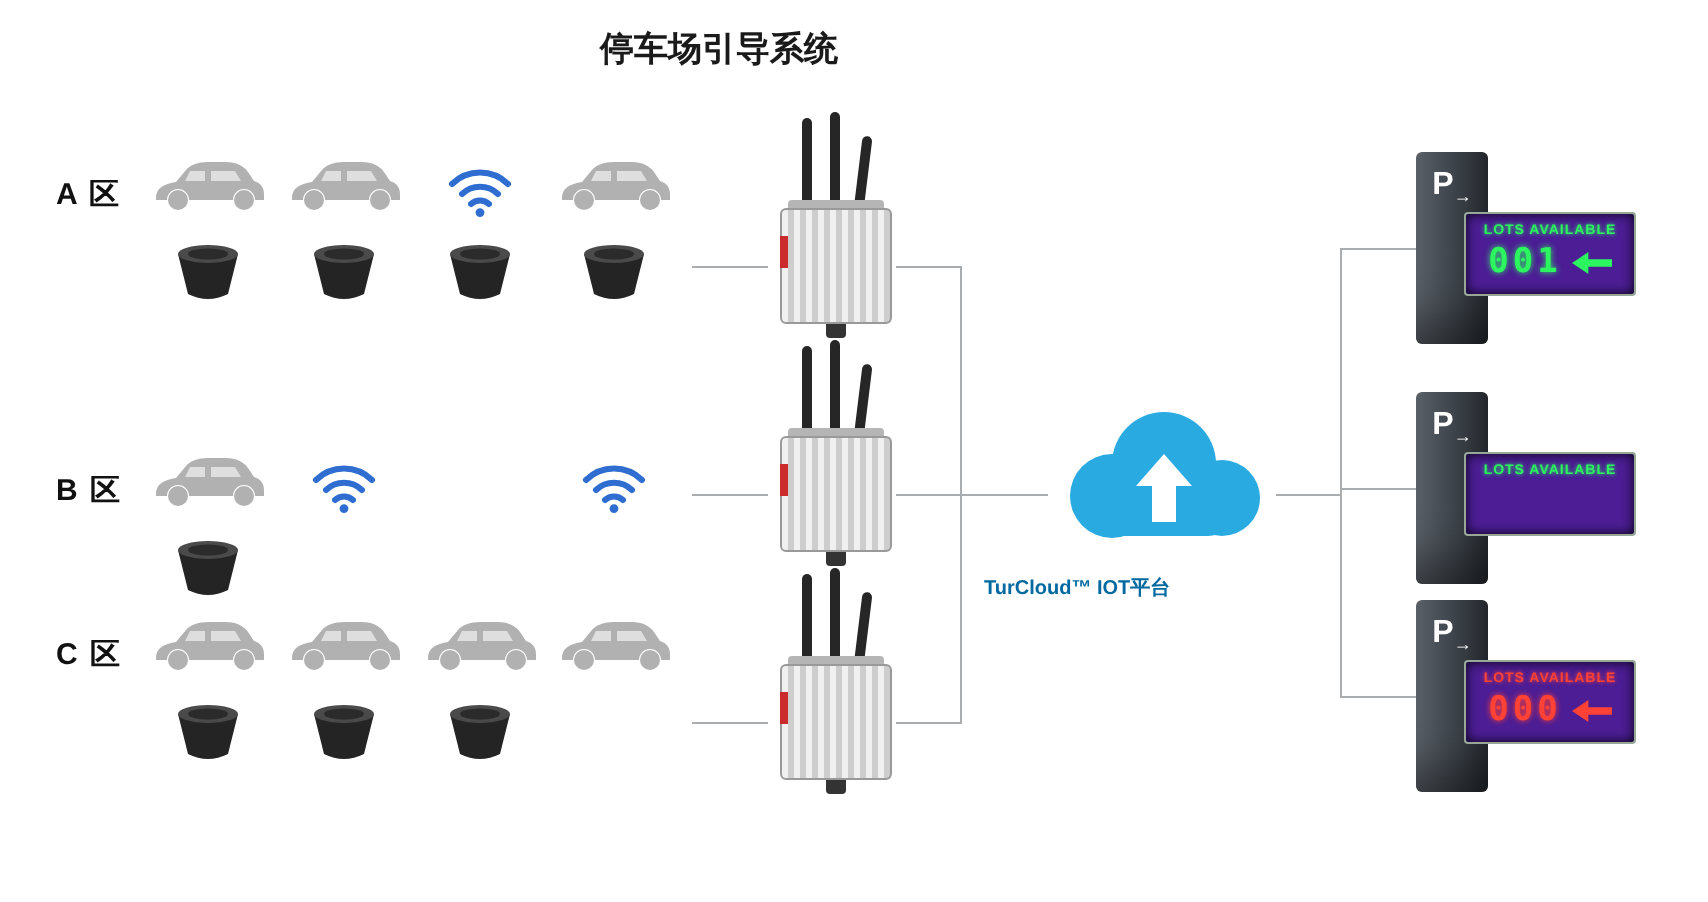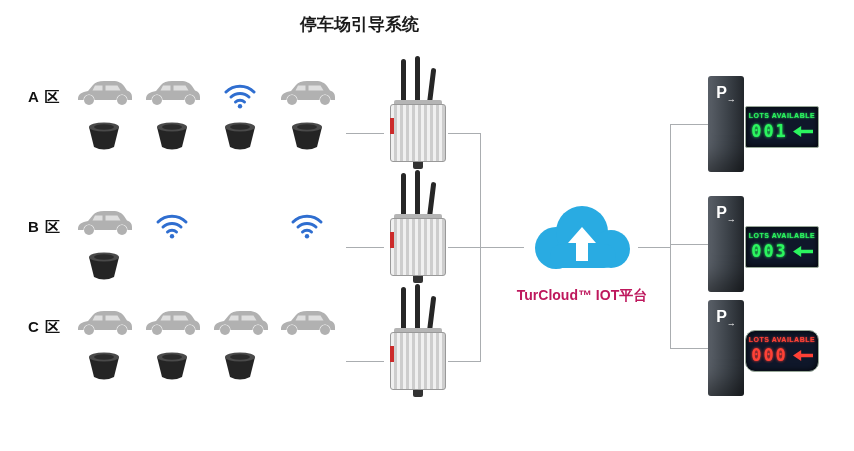--- a/index.html
+++ b/index.html
@@ -33,32 +33,32 @@
   .gw-foot{position:absolute;left:25px;top:106px;width:10px;height:7px;background:#333;border-radius:0 0 2px 2px;}
 
   
   .line{position:absolute;background:#aaadb0;}
   .hl{height:1px;}
   .vl{width:1px;}
 
   
   .cloud{position:absolute;left:522px;top:196px;width:120px;height:86px;}
   .cloud svg{display:block;width:100%;height:100%;}
-  .cloud-label{position:absolute;left:492px;top:287px;width:180px;text-align:center;
-               font-size:14px;font-weight:600;color:#be185d;}
+  .cloud-label{position:absolute;left:492px;top:287px;width:180px;text-align:left;
+               font-size:10px;font-weight:600;color:#0369a1;}
 
   
   .kiosk{position:absolute;left:708px;width:126px;height:100px;}
   .pillar{position:absolute;left:0;top:0;width:36px;height:96px;border-radius:3px;
           background:linear-gradient(90deg,#5a6068,#3c4249 55%,#23272c);
           box-shadow:inset 0 -34px 22px -22px rgba(0,0,0,.4);}
   .pillar-sign{padding-top:8px;text-align:center;color:#fff;font-weight:bold;font-size:16px;}
   .sign-arrow{font-size:9px;vertical-align:sub;}
-  .panel{position:absolute;left:37px;top:30px;width:74px;height:42px;box-sizing:border-box;
-         background:#0f172a;border:1px solid #98a898;border-radius:2px;
+  .panel{position:absolute;left:24px;top:30px;width:86px;height:42px;box-sizing:border-box;
+         background:#4c1d95;border:1px solid #98a898;border-radius:2px;
          box-shadow:inset 0 0 6px rgba(0,0,0,.9);}
   .panel-label{margin-top:5px;text-align:center;font-size:7px;font-weight:bold;
                letter-spacing:.5px;text-shadow:0 0 2px;}
   .panel-value-row{display:flex;align-items:center;justify-content:center;gap:5px;margin-top:2px;}
   .panel-value{font-family:"DejaVu Sans Mono",monospace;font-size:17px;font-weight:bold;
                letter-spacing:2px;text-shadow:0 0 3px;}
   .panel-arrow{width:20px;height:11px;}
 
   .footer-label{position:absolute;left:675px;top:413px;width:120px;text-align:center;
                 font-size:15px;font-weight:bold;color:#111;}
@@ -131,21 +131,21 @@
         </div>
         <div class="slot-icon sensor" style="left: 291px; top: 44px;">
           <svg viewBox="0 0 32 28">
             <path d="M1 5 L6 25 Q16 30 26 25 L31 5 Q16 11 1 5 Z" fill="#242424"></path>
             <ellipse cx="16" cy="5" rx="15" ry="4.5" fill="#4a4a4a"></ellipse>
             <ellipse cx="16" cy="5" rx="10" ry="2.8" fill="#2b2b2b"></ellipse>
           </svg>
         </div>
       </div>
   </div>
-  <div class="zone" style="top:208px">
+  <div class="zone" style="top:226px">
     <span class="zone-label">B 区</span>
     <div class="slots">
         <div class="slot-icon car" style="left: 75px; top: 0px;">
           <svg viewBox="0 0 58 30">
             <path d="M3 21 C3 16 7 14 13 13 L18 7 C20 4.5 24 3 29 3 L38 3 C43 3 47 5 49 8 L52 12.5 C55.5 13.5 57 16 57 19 L57 22 L52.5 22 A5.5 5.5 0 0 0 41.5 22 L19.5 22 A5.5 5.5 0 0 0 8.5 22 L3 22 Z" fill="#b1b1b1"></path>
             <circle cx="14" cy="22" r="5" fill="#b1b1b1"></circle>
             <circle cx="47" cy="22" r="5" fill="#b1b1b1"></circle>
             <path d="M20 7.5 L17.5 12.5 L27.5 12.5 L27.5 7.5 Z" fill="#dedede"></path>
             <path d="M30.5 7.5 L30.5 12.5 L45.5 12.5 L42.5 7.5 Z" fill="#dedede"></path>
           </svg>
@@ -306,33 +306,27 @@
           </svg>
       </div>
     </div>
   </div>
   <div class="kiosk" style="top:196px">
     <div class="pillar">
       <div class="pillar-sign"><span>P</span><span class="sign-arrow">→</span></div>
     </div>
     <div class="panel" style="color: rgb(43, 245, 95);">
       <div class="panel-label">LOTS AVAILABLE</div>
-      <div class="panel-value-row">
-        <span class="panel-value">003</span>
-        <svg class="panel-arrow" viewBox="0 0 22 12">
-            <path d="M9 0 L0 6 L9 12 L9 8 L22 8 L22 4 L9 4 Z" fill="currentColor"></path>
-          </svg>
-      </div>
     </div>
   </div>
   <div class="kiosk" style="top:300px">
     <div class="pillar">
       <div class="pillar-sign"><span>P</span><span class="sign-arrow">→</span></div>
     </div>
-    <div class="panel" style="color: rgb(255, 65, 54); border-radius: 10px;">
+    <div class="panel" style="color: rgb(255, 65, 54);">
       <div class="panel-label">LOTS AVAILABLE</div>
       <div class="panel-value-row">
         <span class="panel-value">000</span>
         <svg class="panel-arrow" viewBox="0 0 22 12">
             <path d="M9 0 L0 6 L9 12 L9 8 L22 8 L22 4 L9 4 Z" fill="currentColor"></path>
           </svg>
       </div>
     </div>
   </div>
 

